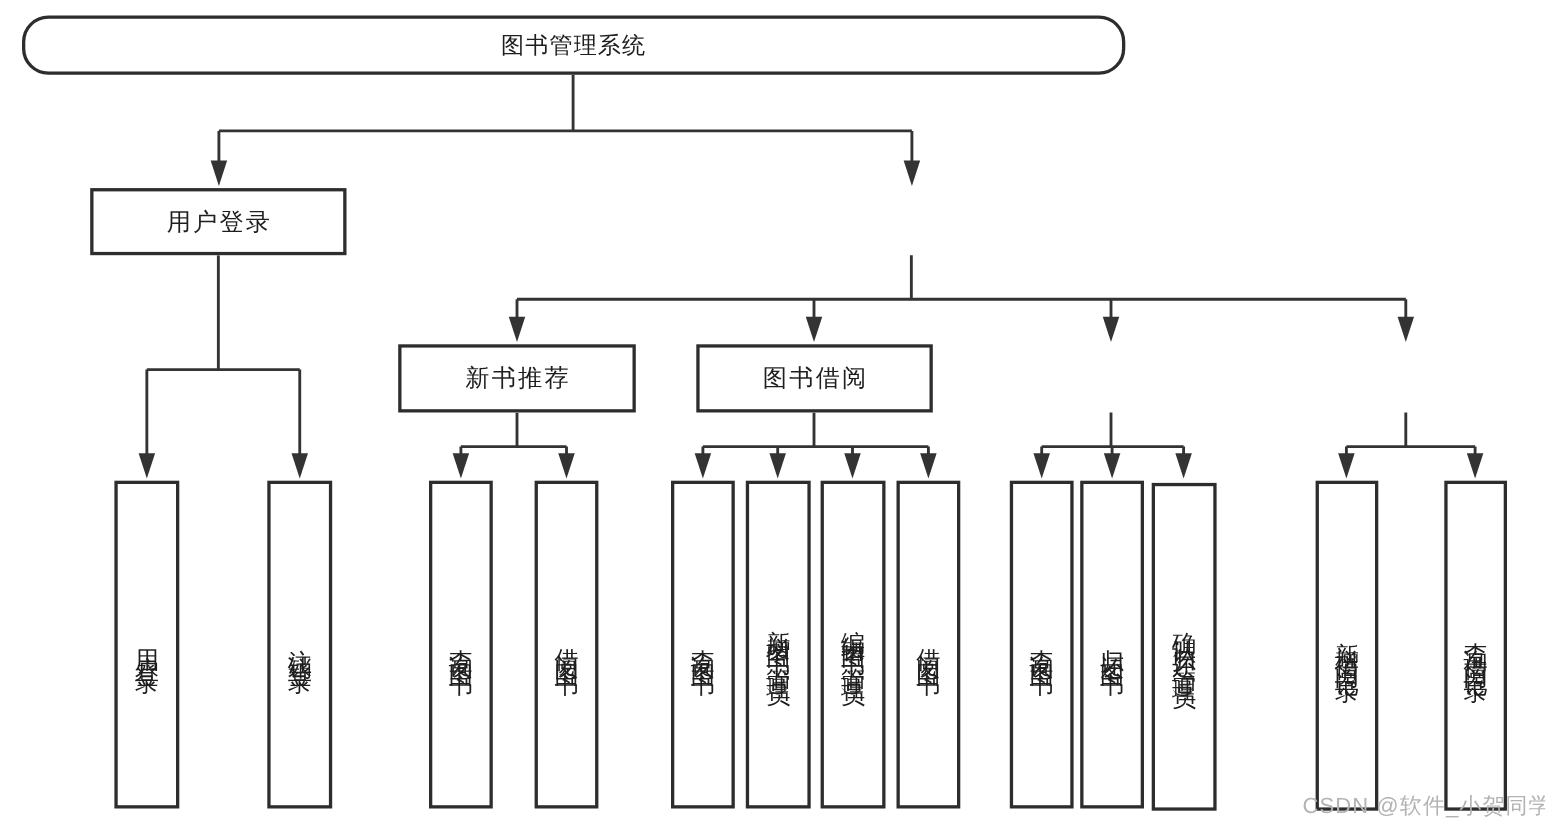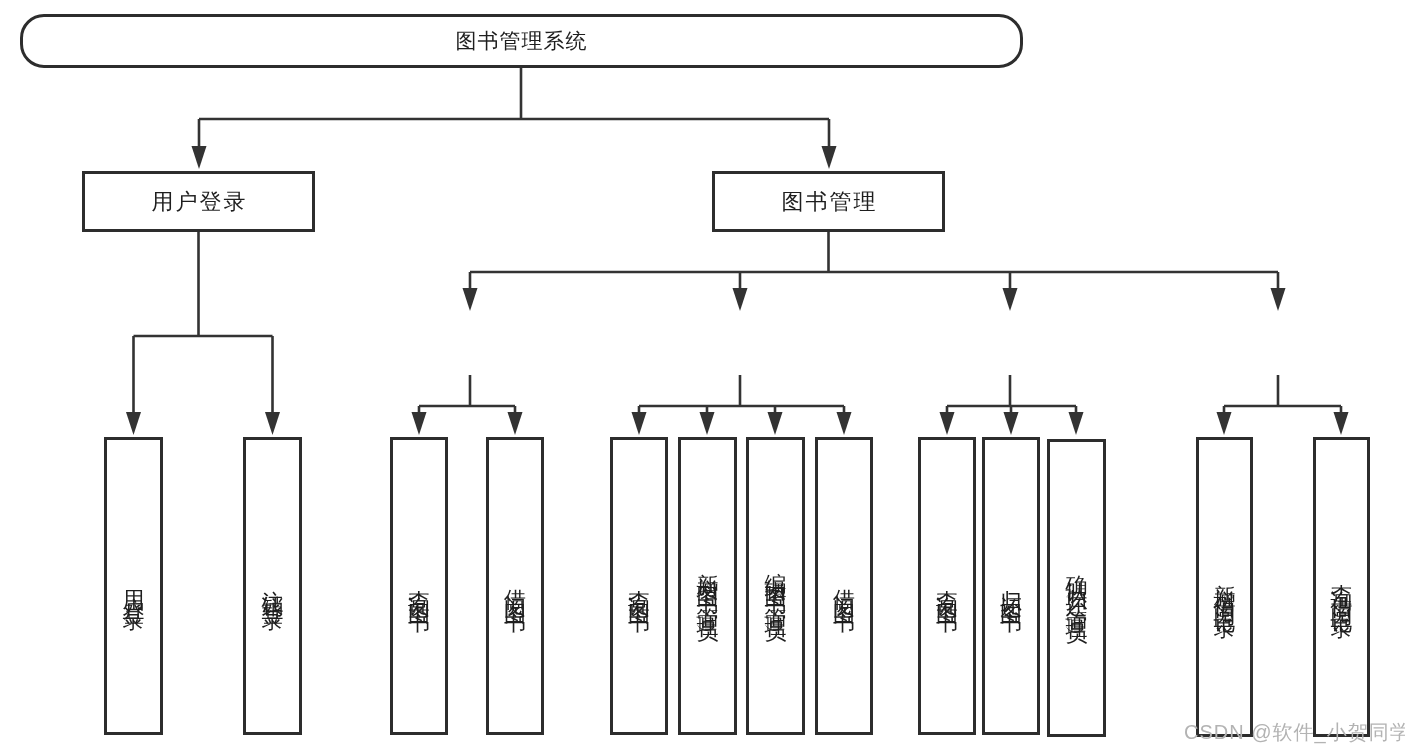--- a/index.html
+++ b/index.html
@@ -97,22 +97,23 @@
       <polygon points="1003.5,412 1018.5,412 1011,435"></polygon>
       <polygon points="1068.5,412 1083.5,412 1076,435"></polygon>
       <polygon points="1216.5,412 1231.5,412 1224,435"></polygon>
       <polygon points="1333.5,412 1348.5,412 1341,435"></polygon>
     </g>
   </svg>
 
   <div class="box title-box" style="left:20px;top:14px;width:1003px;height:54px">图书管理系统</div>
 
   <div class="box hbox" style="left:82px;top:171px;width:233px;height:61px">用户登录</div>
-  <div class="box hbox" style="left:712px;top:171px;width:233px;height:61px">图书管理</div>
 
+  <div class="box hbox" style="left:362px;top:313px;width:216px;height:62px">新书推荐</div>
+  <div class="box hbox" style="left:633px;top:313px;width:215px;height:62px">图书借阅</div>
 
   <div class="box leaf" style="left:104px;top:437px;width:59px;height:298px">用户登录</div>
   <div class="box leaf" style="left:243px;top:437px;width:59px;height:298px">注销登录</div>
 
   <div class="box leaf" style="left:390px;top:437px;width:58px;height:298px">查询图书</div>
   <div class="box leaf" style="left:486px;top:437px;width:58px;height:298px">借阅图书</div>
 
   <div class="box leaf" style="left:610px;top:437px;width:58px;height:298px">查询图书</div>
   <div class="box leaf" style="left:678px;top:437px;width:59px;height:298px">新增图书（管理员）</div>
   <div class="box leaf" style="left:746px;top:437px;width:59px;height:298px">编辑图书（管理员）</div>

